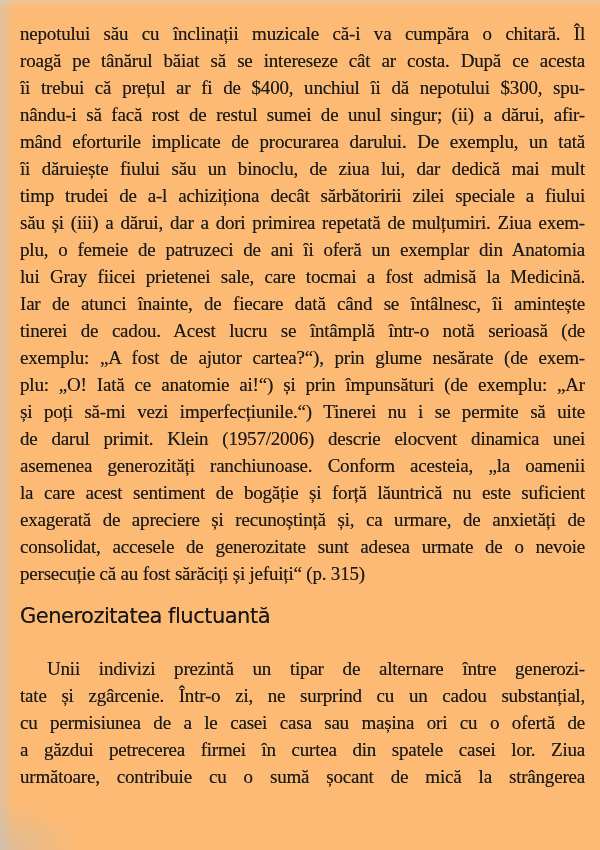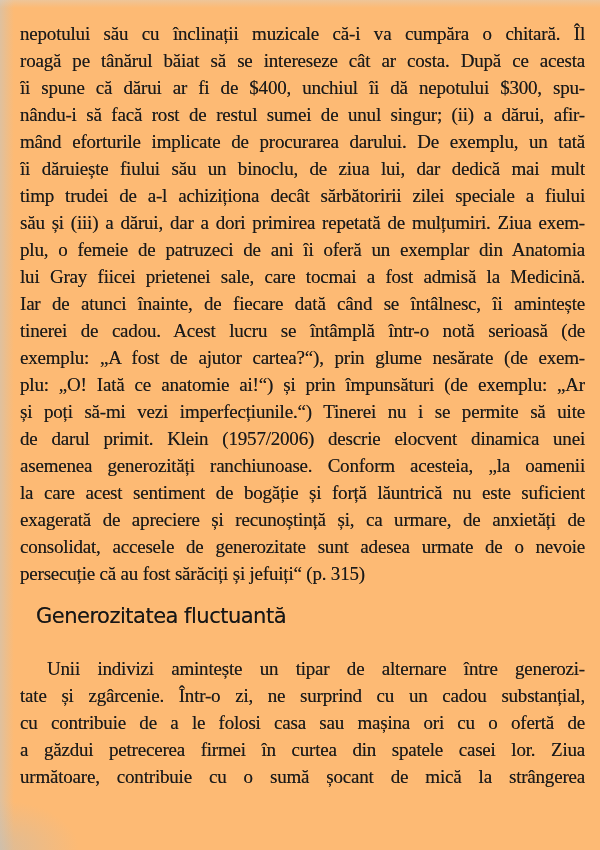--- a/index.html
+++ b/index.html
@@ -62,40 +62,40 @@
   .line.indent {
     text-indent: 27px;
   }
   .seg-italic { }
   .heading {
     font-family: "DejaVu Sans", sans-serif;
     font-weight: 400;
     font-size: 21px;
     letter-spacing: -0.5px;
     color: #161616;
-    margin: 14px 0 0 16px;
+    margin: 14px 0 0 0;
     height: 30px;
     line-height: 30px;
     text-shadow: 0 0 0.4px rgba(20,20,20,0.55);
   }
   .para-2 { margin-top: 24px; }
 </style>
 </head>
 <body>
 
 <div class="page">
   <div class="scan-edge-left"></div>
   <div class="scan-edge-top"></div>
   <div class="scan-corner-bottom"></div>
 
   <div class="text-block">
     <div class="paragraph para-1">
         <div class="line"><span class="seg-normal">nepotului său cu înclinații muzicale că-i va cumpăra o chitară. Îl</span></div>
         <div class="line"><span class="seg-normal">roagă pe tânărul băiat să se intereseze cât ar costa. După ce acesta</span></div>
-        <div class="line"><span class="seg-normal">îi spune că dărui ar fi de $400, unchiul îi dă nepotului $300, spu-</span></div>
+        <div class="line"><span class="seg-normal">îi trebui că prețul ar fi de $400, unchiul îi dă nepotului $300, spu-</span></div>
         <div class="line"><span class="seg-normal">nându-i să facă rost de restul sumei de unul singur; (ii) </span><span class="seg-italic">a dărui, afir-</span></div>
         <div class="line"><span class="seg-italic">mând eforturile implicate de procurarea darului.</span><span class="seg-normal"> De exemplu, un tată</span></div>
         <div class="line"><span class="seg-normal">îi dăruiește fiului său un binoclu, de ziua lui, dar dedică mai mult</span></div>
         <div class="line"><span class="seg-normal">timp trudei de a-l achiziționa decât sărbătoririi zilei speciale a fiului</span></div>
         <div class="line"><span class="seg-normal">său și (iii) </span><span class="seg-italic">a dărui, dar a dori primirea repetată de mulțumiri.</span><span class="seg-normal"> Ziua exem-</span></div>
         <div class="line"><span class="seg-normal">plu, o femeie de patruzeci de ani îi oferă un exemplar din </span><span class="seg-italic">Anatomia</span></div>
         <div class="line"><span class="seg-italic">lui Gray</span><span class="seg-normal"> fiicei prietenei sale, care tocmai a fost admisă la Medicină.</span></div>
         <div class="line"><span class="seg-normal">Iar de atunci înainte, de fiecare dată când se întâlnesc, îi amintește</span></div>
         <div class="line"><span class="seg-normal">tinerei de cadou. Acest lucru se întâmplă într-o notă serioasă (de</span></div>
         <div class="line"><span class="seg-normal">exemplu: „A fost de ajutor cartea?“), prin glume nesărate (de exem-</span></div>
@@ -105,20 +105,20 @@
         <div class="line"><span class="seg-normal">asemenea generozități ranchiunoase. Conform acesteia, „la oamenii</span></div>
         <div class="line"><span class="seg-normal">la care acest sentiment de bogăție și forță lăuntrică nu este suficient</span></div>
         <div class="line"><span class="seg-normal">exagerată de apreciere și recunoștință și, ca urmare, de anxietăți de</span></div>
         <div class="line"><span class="seg-normal">consolidat, accesele de generozitate sunt adesea urmate de o nevoie</span></div>
         <div class="line no-last-justify"><span class="seg-normal">persecuție că au fost sărăciți și jefuiți“ (p. 315)</span></div>
       </div>
 
     <h2 class="heading">Generozitatea fluctuantă</h2>
 
     <div class="paragraph para-2">
-        <div class="line indent"><span class="seg-normal">Unii indivizi amintește un tipar de alternare între generozi-</span></div>
+        <div class="line indent"><span class="seg-normal">Unii indivizi prezintă un tipar de alternare între generozi-</span></div>
         <div class="line"><span class="seg-normal">tate și zgârcenie. Într-o zi, ne surprind cu un cadou substanțial,</span></div>
-        <div class="line"><span class="seg-normal">cu contribuie de a le folosi casa sau mașina ori cu o ofertă de</span></div>
+        <div class="line"><span class="seg-normal">cu permisiunea de a le casei casa sau mașina ori cu o ofertă de</span></div>
         <div class="line"><span class="seg-normal">a găzdui petrecerea firmei în curtea din spatele casei lor. Ziua</span></div>
         <div class="line"><span class="seg-normal">următoare, contribuie cu o sumă șocant de mică la strângerea</span></div>
       </div>
   </div>
 </div>
 
 </body></html>

